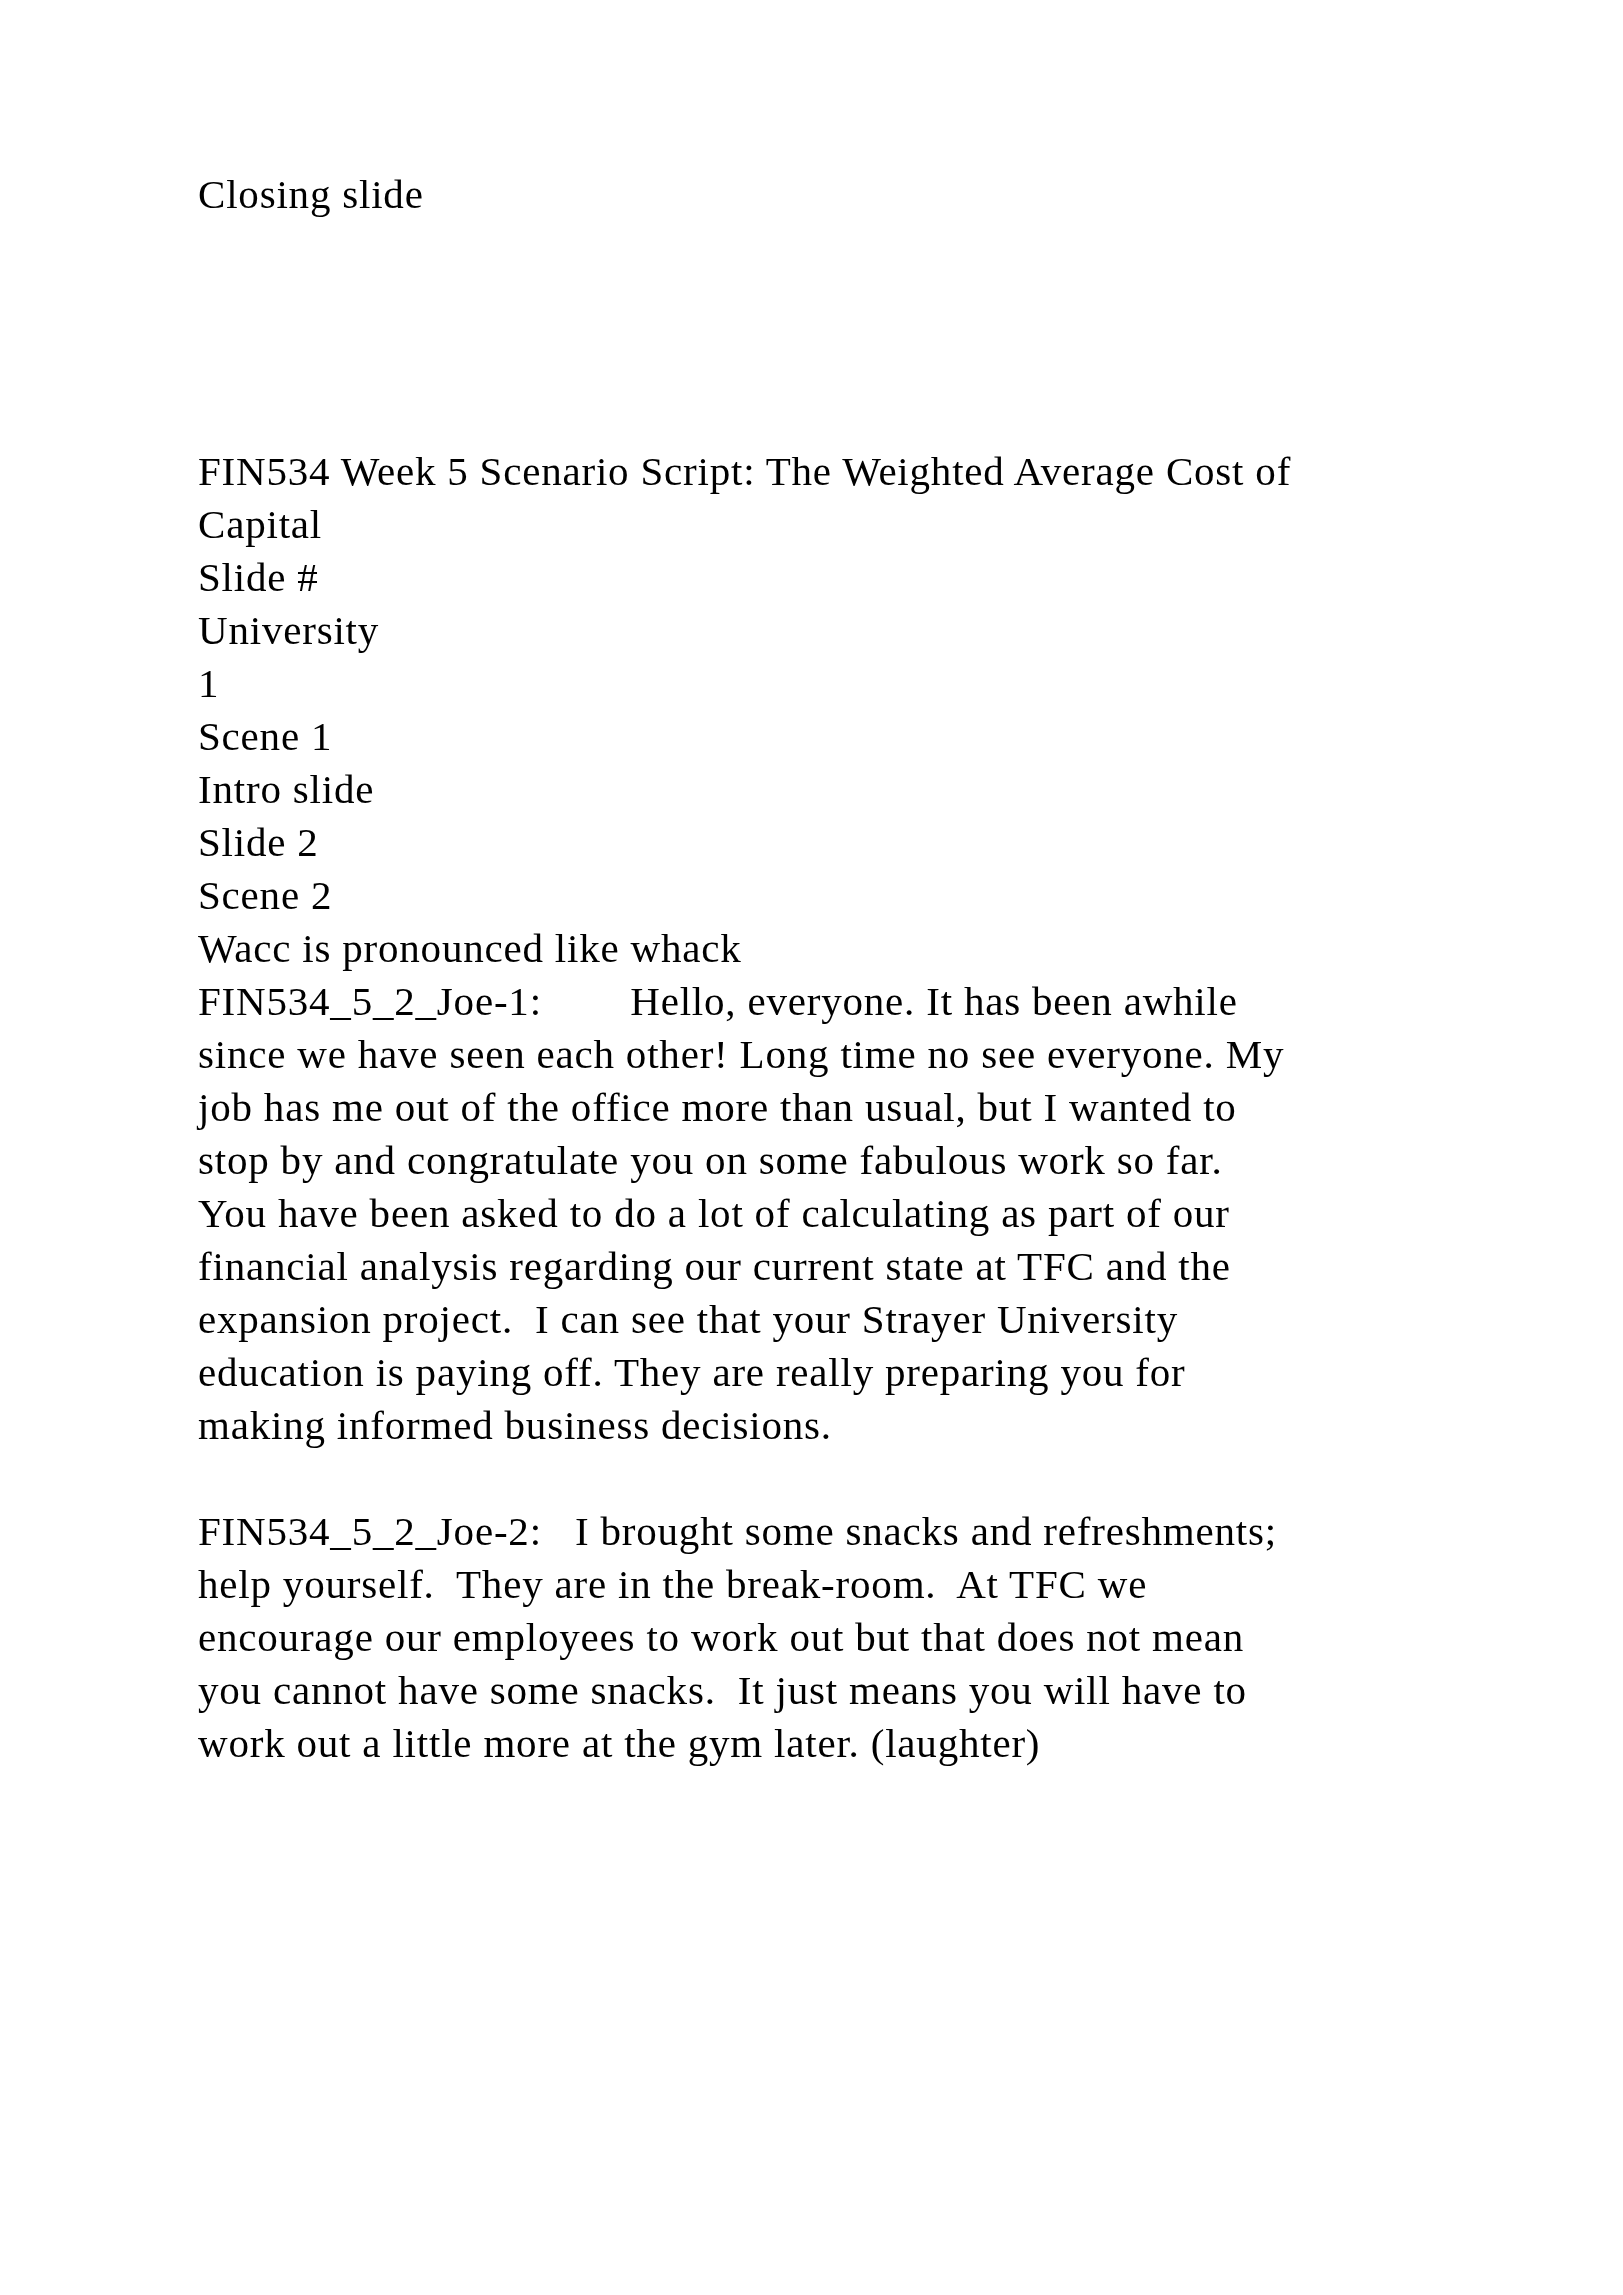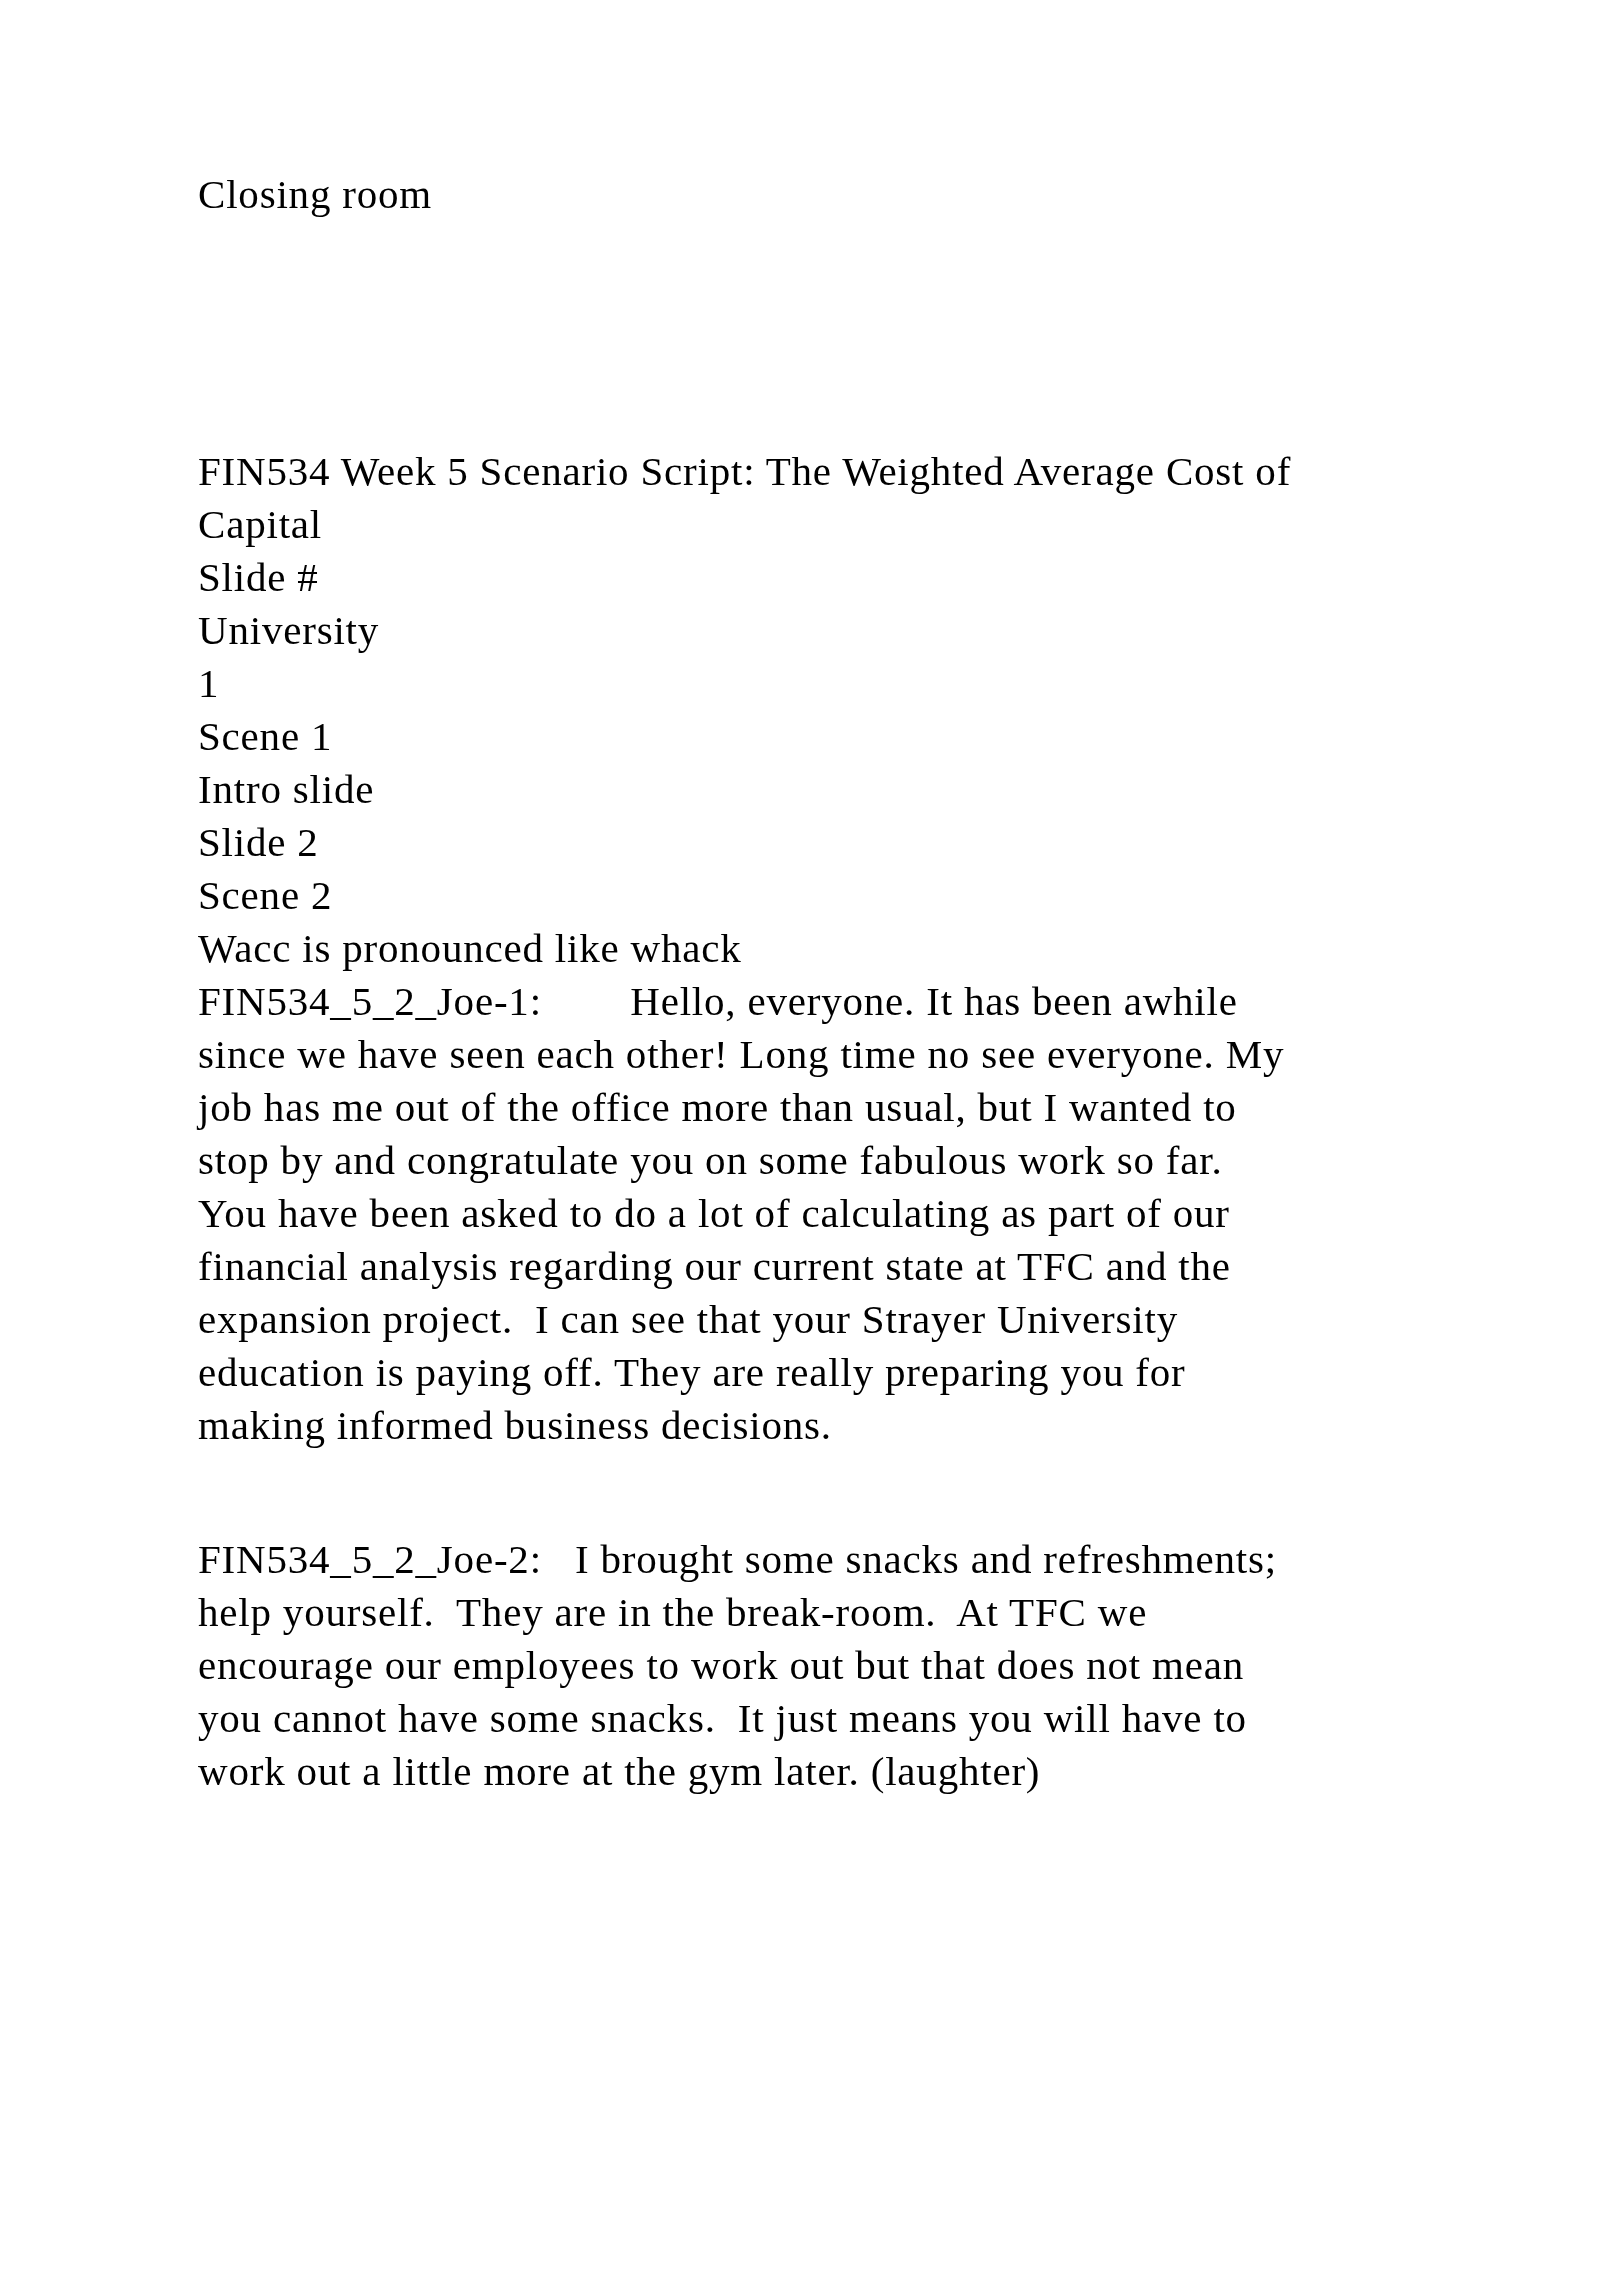--- a/index.html
+++ b/index.html
@@ -30,29 +30,29 @@
     white-space: pre;   
   }
   .doc-heading {
     margin-bottom: 224px; 
   }
   .group {
     margin: 0;
     padding: 0;
   }
   .para-gap {
-    margin-top: 81px;   
+    margin-top: 53px;   
   }
 </style>
 </head>
 <body>
 
 <div class="page">
 
-  <div class="line doc-heading">Closing room</div>
+  <div class="line doc-heading">Closing slide</div>
 
   <div class="group">
     <div class="line">FIN534 Week 5 Scenario Script: The Weighted Average Cost of</div>
     <div class="line">Capital</div>
   </div>
 
   <div class="group">
     <div class="line">Slide #</div>
     <div class="line">University</div>
   </div>

